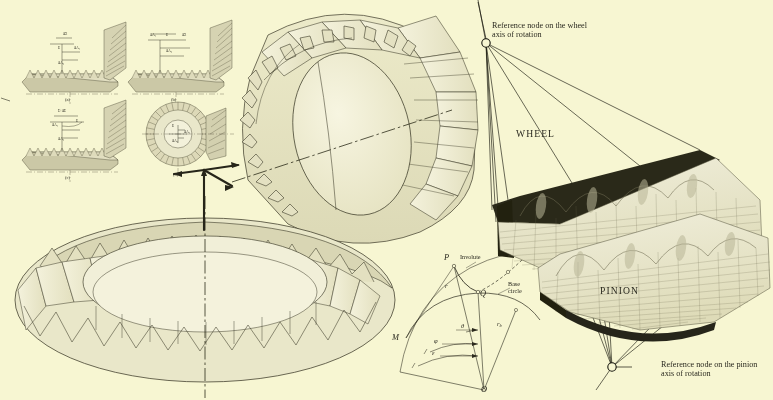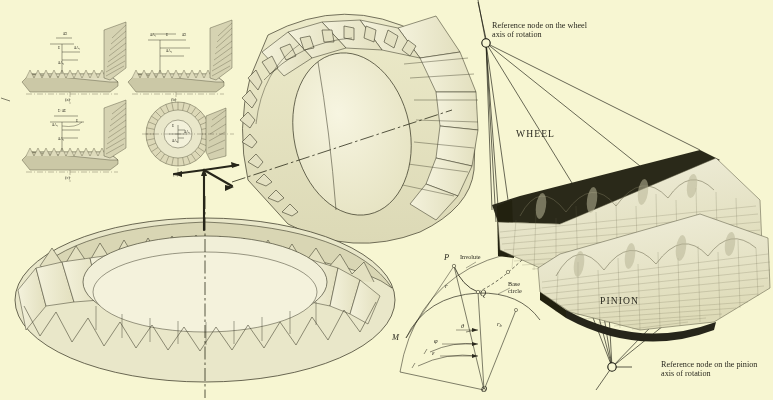--- a/index.html
+++ b/index.html
@@ -478,21 +478,21 @@
   </svg>
 
   <div class="lbl lbl-ref" style="left:492px;top:21px;">Reference node on the wheel
 axis of rotation</div>
 
   <div class="lbl lbl-ref" style="left:633px;top:360px;margin-left:28px;">Reference node on the pinion
 axis of rotation</div>
 
   <div class="lbl lbl-part" style="left:516px;top:129px;">WHEEL</div>
 
-  <div class="lbl lbl-part" style="left:600px;top:286px;margin-top:10px;">PINION</div>
+  <div class="lbl lbl-part" style="left:600px;top:286px;">PINION</div>
 
   <div class="lbl lbl-pt" style="left:444px;top:253px;">P</div>
   <div class="lbl lbl-pt" style="left:480px;top:289px;">Q</div>
   <div class="lbl lbl-pt" style="left:481px;top:385px;">O</div>
   <div class="lbl lbl-pt" style="left:392px;top:333px;">M</div>
   <div class="lbl lbl-inv" style="left:460px;top:254px;">Involute</div>
   <div class="lbl lbl-inv" style="left:508px;top:281px;line-height:1.05;">Base
 circle</div>
   <div class="lbl lbl-gr" style="left:445px;top:282px;">r</div>
   <div class="lbl lbl-gr" style="left:497px;top:320px;"><span>r</span><span class="sub">b</span></div>

